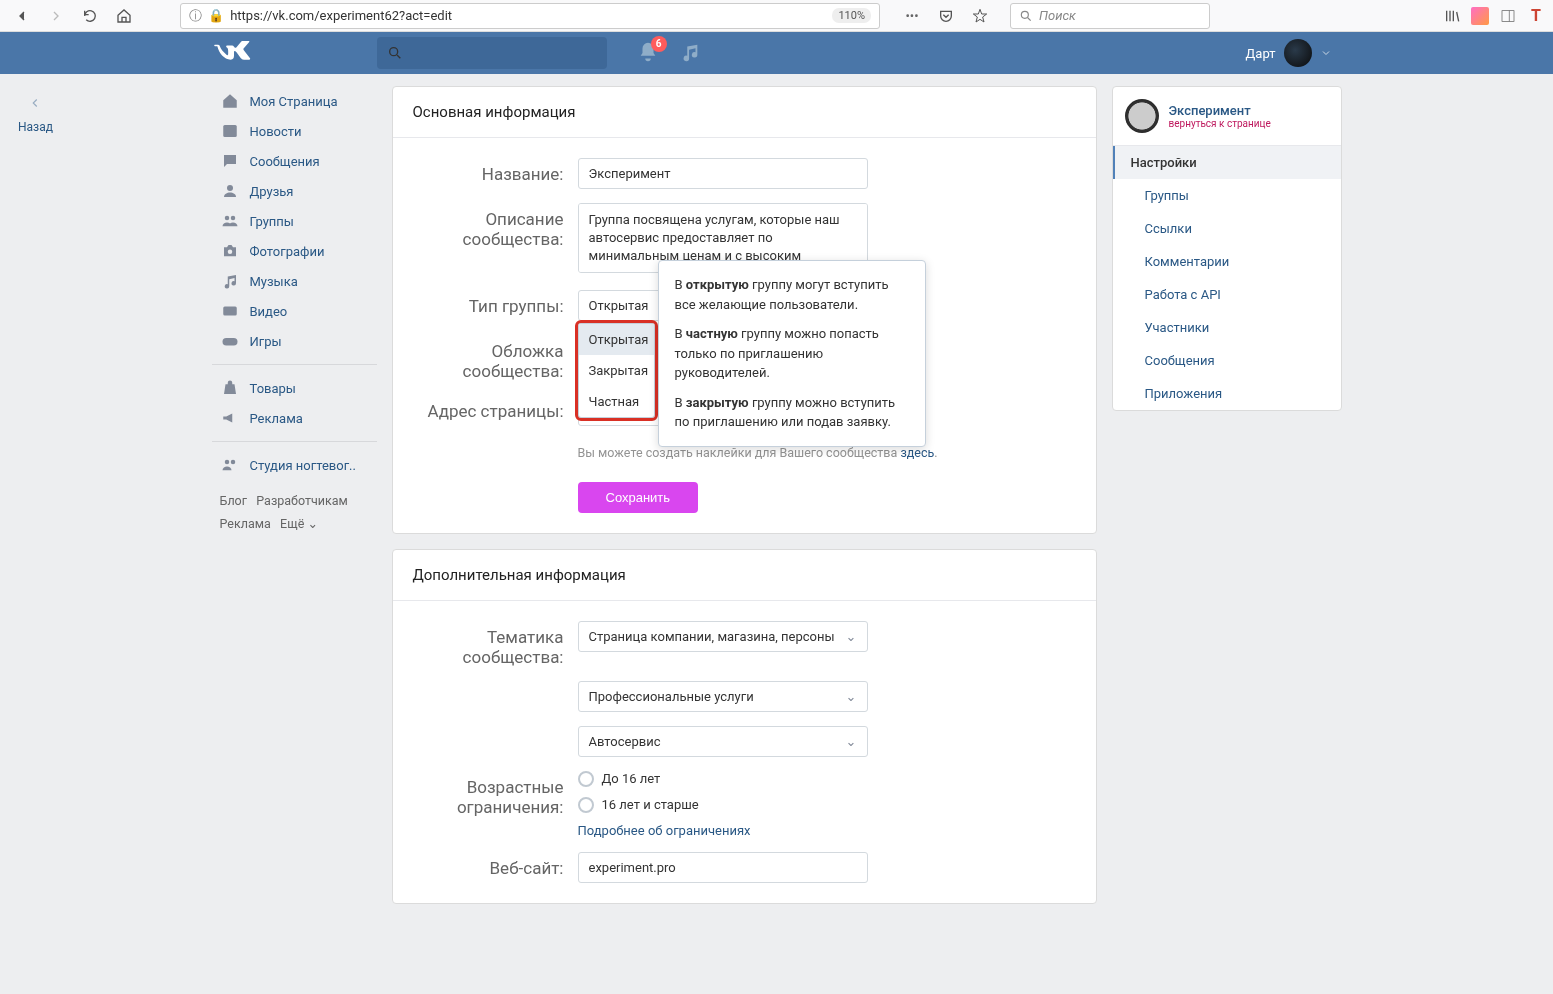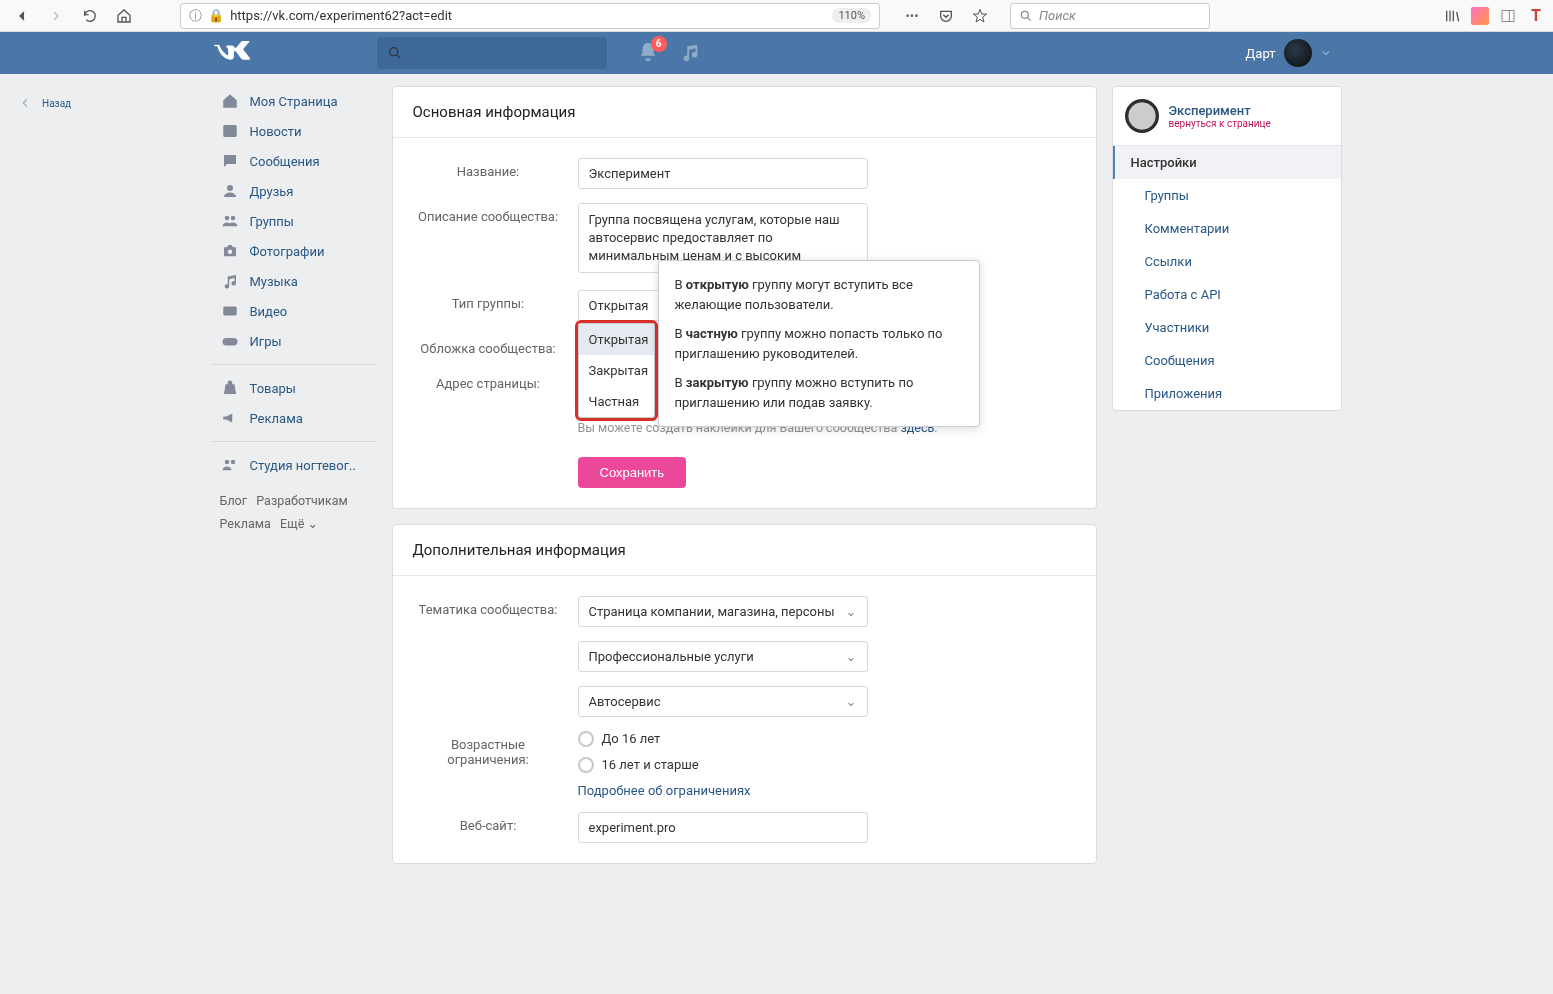--- a/index.html
+++ b/index.html
@@ -26,51 +26,51 @@
 .vk-hicon { position: relative; color: #8fadc8; }
 .vk-hicon svg { width: 22px; height: 22px; fill: currentColor; }
 .badge { position: absolute; top: -5px; right: -8px; background: #ff5c5c; color: #fff; border-radius: 50%; width: 16px; height: 16px; font-size: 10px; display: flex; align-items: center; justify-content: center; font-weight: bold; }
 .vk-user { margin-left: auto; display: flex; align-items: center; gap: 8px; color: #fff; font-size: 13px; padding-right: 10px; }
 .vk-avatar { width: 28px; height: 28px; border-radius: 50%; background: radial-gradient(circle at 40% 40%, #2a3a4a, #0a0a0a); }
 
 
 .page-wrap { width: 1130px; margin: 0 auto; display: flex; }
 
 
-.back-col { position: absolute; left: 18px; top: 96px; display: flex; align-items: center; gap: 10px; color: #2a5885; font-size: 10px; cursor: pointer; }
+.back-col { position: absolute; left: 18px; top: 96px; display: flex; align-items: center; gap: 10px; color: #2a5885; font-size: 12px; cursor: pointer; flex-direction: column; }
 
 
 .left-nav { width: 165px; padding: 12px 0 0 0; flex-shrink: 0; }
 .nav-item { display: flex; align-items: center; gap: 10px; padding: 5px 8px; color: #2a5885; font-size: 13px; cursor: pointer; border-radius: 3px; }
 .nav-icon { width: 20px; height: 20px; color: #828a99; display: flex; align-items: center; justify-content: center; }
 .nav-icon svg { width: 18px; height: 18px; fill: currentColor; }
 .nav-sep { height: 1px; background: #d7d8db; margin: 8px 0; }
 .nav-footer { padding: 10px 8px; font-size: 12.5px; color: #656565; line-height: 1.8; }
 .nav-footer span { cursor: pointer; }
 
 
 .main-col { flex: 1; min-width: 0; padding: 12px 15px 30px 15px; display: flex; flex-direction: column; gap: 15px; }
 .card { background: #fff; border: 1px solid #dbdbdb; border-radius: 4px; }
 .card-title { font-size: 15px; padding: 16px 20px; border-bottom: 1px solid #e7e8ec; font-weight: 400; color: #222; }
 .card-body { padding: 20px; }
 
 .form-row { display: flex; margin-bottom: 14px; align-items: flex-start; }
-.form-label { width: 165px; text-align: center; padding-right: 14px; padding-top: 6px; color: #656565; font-size: 13px; flex-shrink: 0; }
+.form-label { width: 165px; text-align: right; padding-right: 14px; padding-top: 6px; color: #656565; font-size: 17px; flex-shrink: 0; }
 .form-control { flex: 1; }
 .text-input, .textarea, .select-box { width: 290px; border: 1px solid #d3d9de; border-radius: 3px; padding: 7px 10px; font-size: 13px; font-family: inherit; color: #333; }
 .textarea { height: 70px; resize: none; line-height: 1.4; }
 .select-box { display: flex; align-items: center; justify-content: space-between; cursor: pointer; background: #fff; position: relative; width: 290px; }
 .select-box .chevron { color: #828a99; }
 .select-narrow { width: 85px; }
 
 .hint-text { color: #939393; font-size: 12.5px; margin-top: 4px; line-height: 1.4; }
 .hint-text a, .link { color: #2a5885; cursor: pointer; }
 .link-row { color: #2a5885; font-size: 13px; cursor: pointer; }
 
-.btn-primary { background: #ec4899; color: #fff; border: none; border-radius: 4px; padding: 8px 22px; font-size: 13px; cursor: pointer; }
+.btn-primary { background: #d946ef; color: #fff; border: none; border-radius: 4px; padding: 8px 28px; font-size: 13px; cursor: pointer; }
 
 .radio-row { display: flex; align-items: center; gap: 8px; margin-bottom: 10px; font-size: 13px; cursor: pointer; }
 .radio { width: 16px; height: 16px; border: 2px solid #c1c9d1; border-radius: 50%; display: flex; align-items: center; justify-content: center; flex-shrink: 0; }
 .radio.checked { border-color: #5181b8; }
 .radio.checked::after { content: ''; width: 8px; height: 8px; background: #5181b8; border-radius: 50%; }
 
 
 .dropdown-wrap { position: relative; }
 .dropdown-menu { position: absolute; top: 33px; left: 0; width: 77px; background: #fff; border: 1px solid #c5d0db; border-radius: 3px; z-index: 50; box-shadow: 0 1px 3px rgba(0,0,0,0.1); }
 .dropdown-menu.highlight-border { outline: 3px solid #d93025; }
@@ -354,21 +354,21 @@
           <div class="form-label"></div>
           <div class="form-control hint-text">
             <span>Вы можете создать наклейки для Вашего сообщества </span><a class="link">здесь</a>.
           </div>
         </div>
         <div class="form-row" style="margin-top:20px;margin-bottom:0">
           <div class="form-label"></div>
           <div class="form-control"><button class="btn-primary">Сохранить</button></div>
         </div>
 
-        <div class="tooltip-box" style="left:265px; top:122px; width:322px;">
+        <div class="tooltip-box" style="left:265px; top:122px; width:268px;">
           <p><span>В </span><b>открытую</b><span> группу могут вступить все желающие пользователи.</span></p>
           <p><span>В </span><b>частную</b><span> группу можно попасть только по приглашению руководителей.</span></p>
           <p><span>В </span><b>закрытую</b><span> группу можно вступить по приглашению или подав заявку.</span></p>
         </div>
       </div>
     </div>
 
     <div class="card">
       <div class="card-title">Дополнительная информация</div>
       <div class="card-body">
@@ -425,21 +425,21 @@
     <div class="context-card">
       <div class="ctx-header">
         <div class="ctx-avatar"></div>
         <div>
           <div class="ctx-title">Эксперимент</div>
           <div class="ctx-sub">вернуться к странице</div>
         </div>
       </div>
       <div class="ctx-item active">Настройки</div>
       <div class="ctx-item">Группы</div>
+      <div class="ctx-item">Ссылки</div>
       <div class="ctx-item">Комментарии</div>
-      <div class="ctx-item">Ссылки</div>
       <div class="ctx-item">Работа с API</div>
       <div class="ctx-item">Участники</div>
       <div class="ctx-item">Сообщения</div>
       <div class="ctx-item">Приложения</div>
     </div>
   </div>
 </div>
 
 </body></html>

